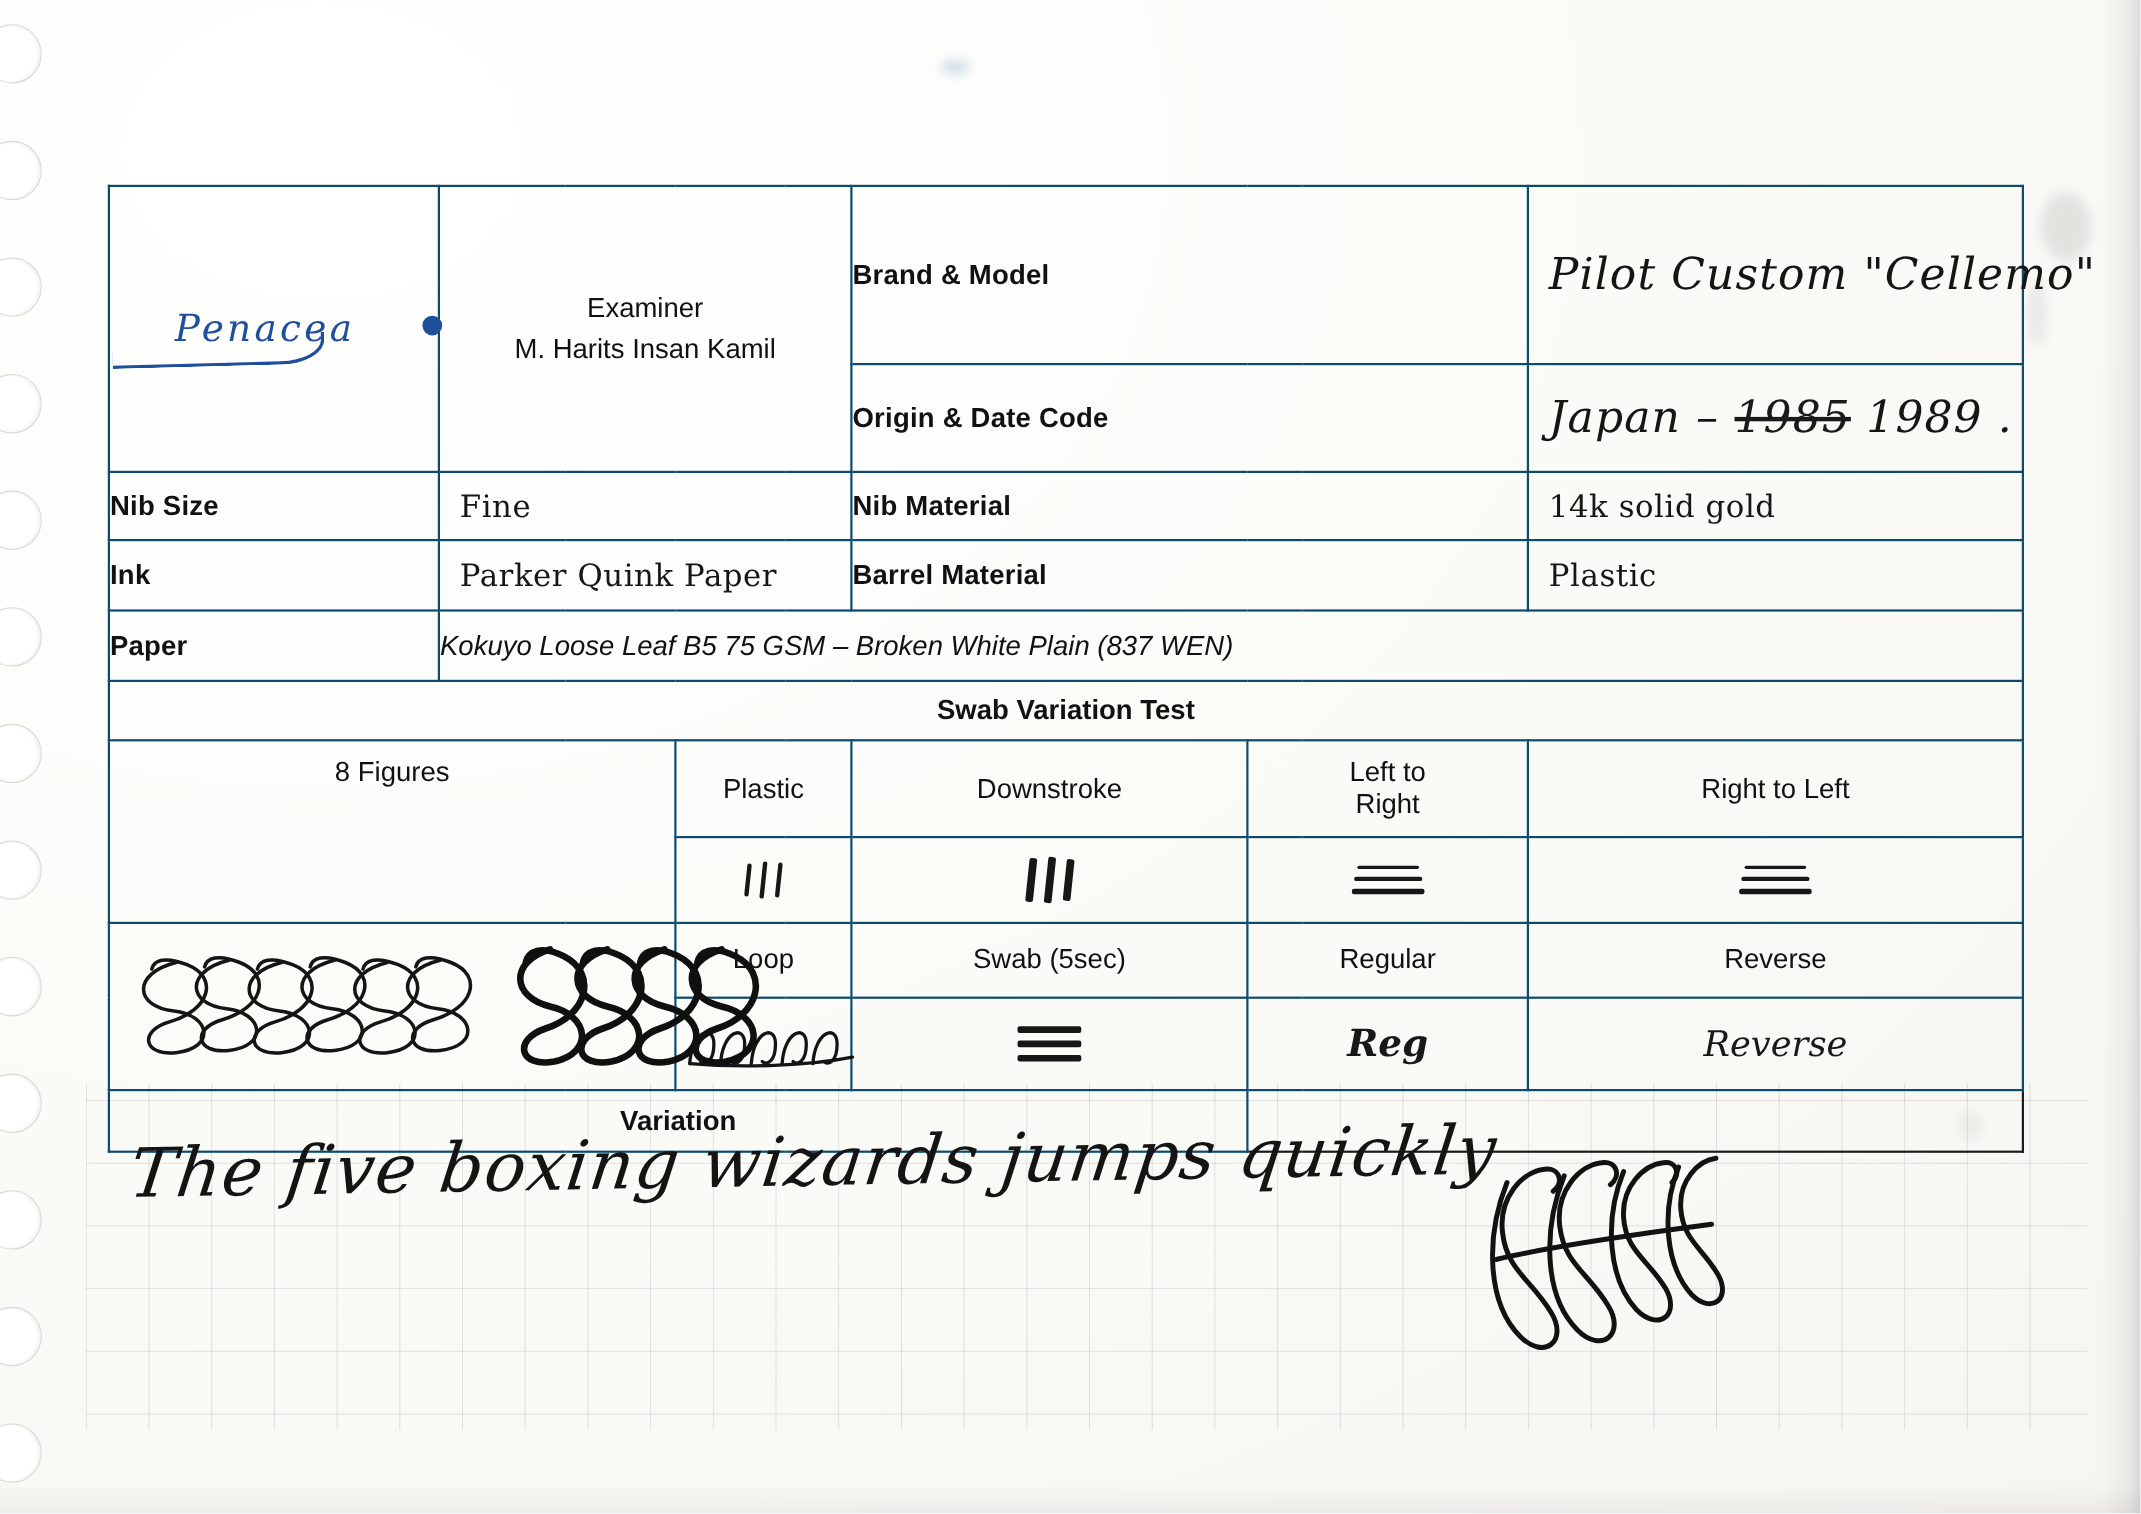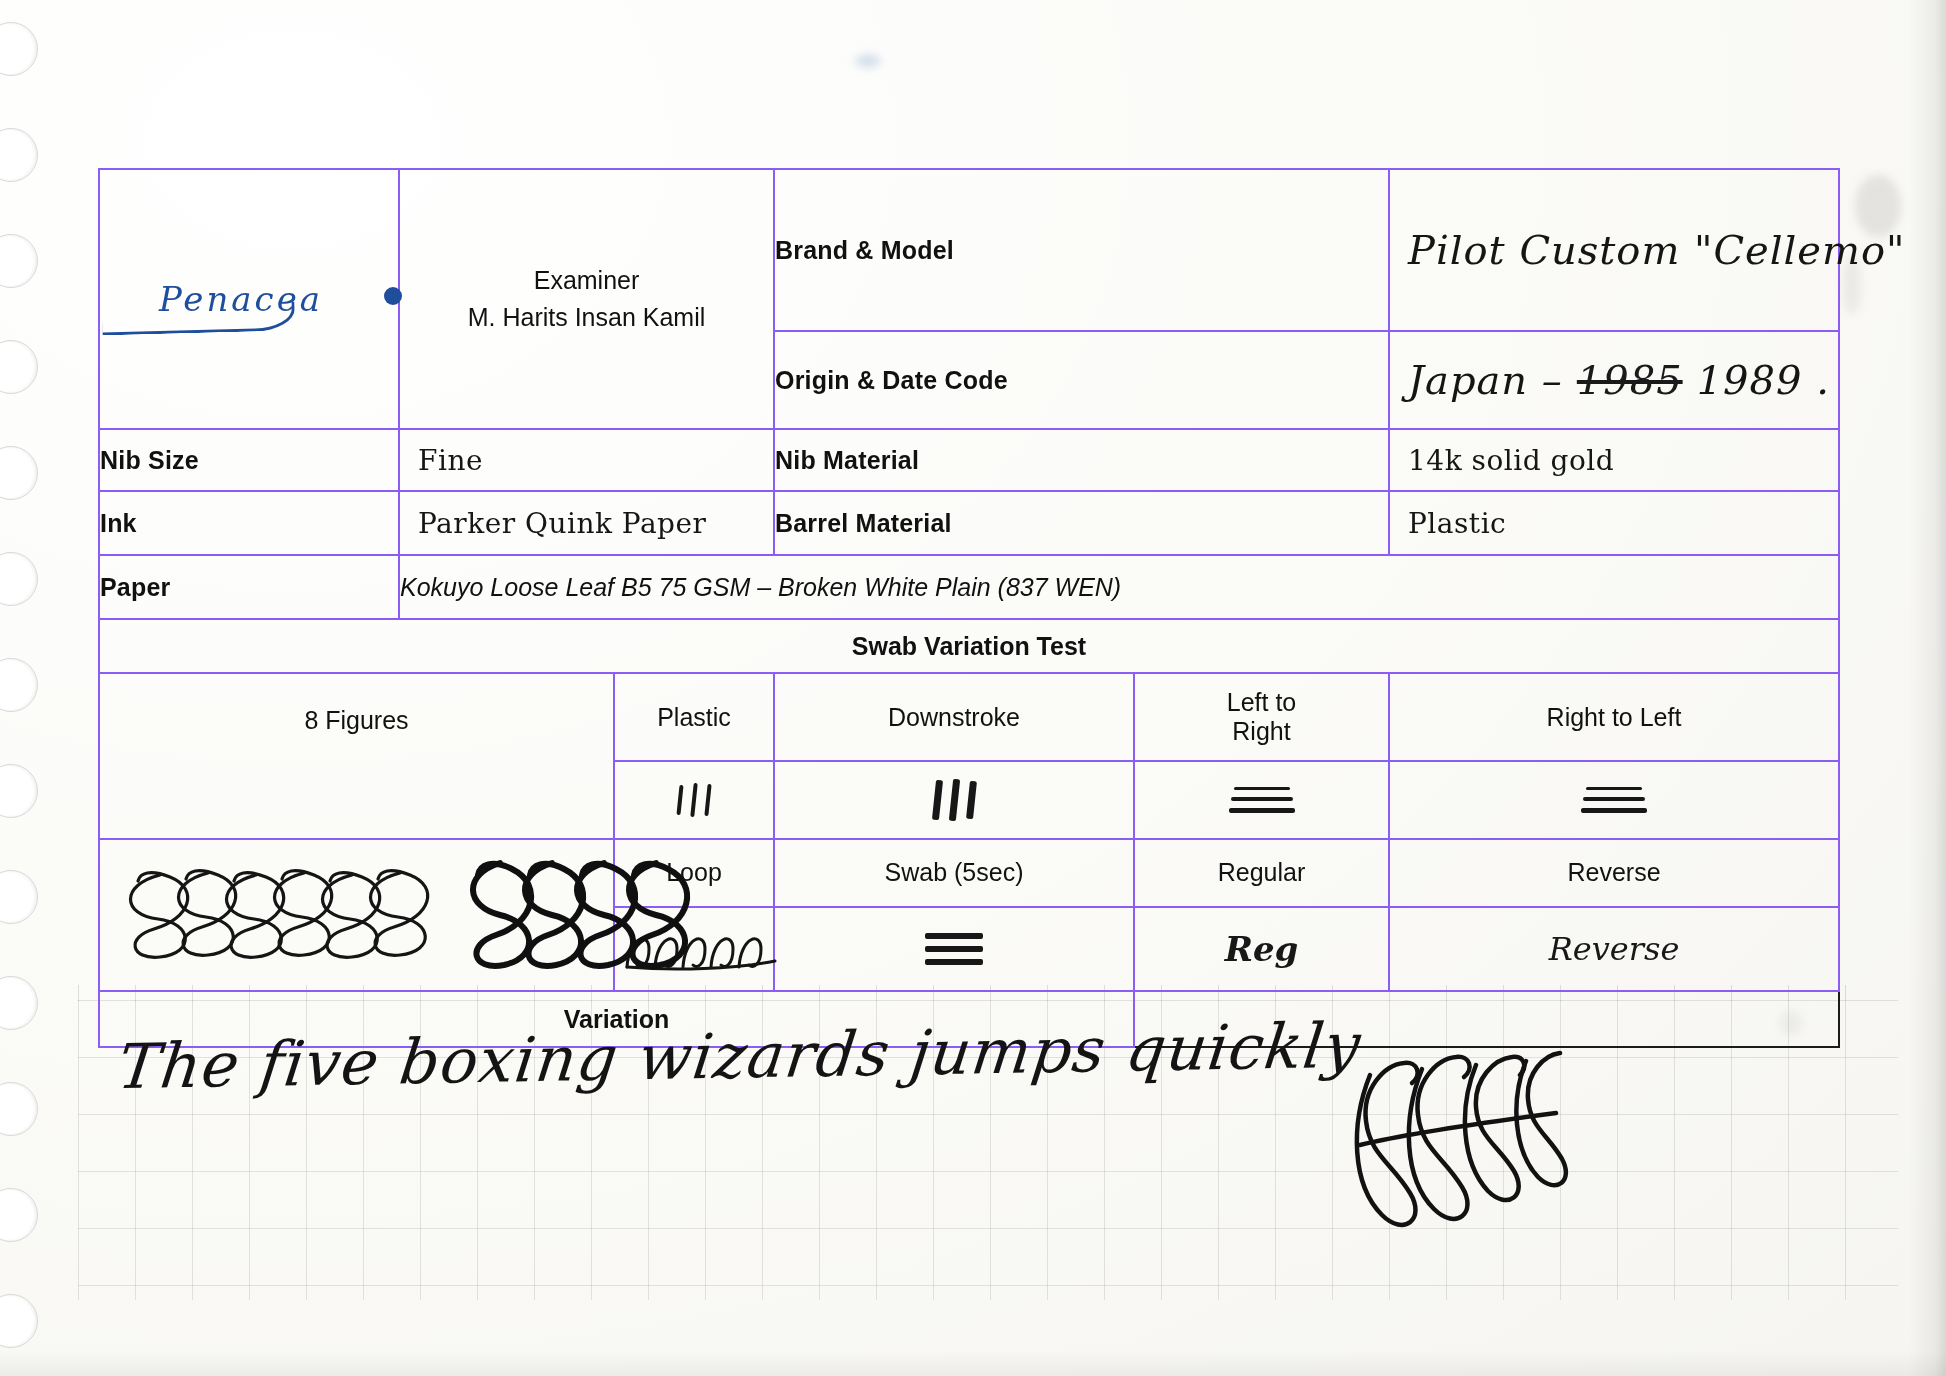--- a/index.html
+++ b/index.html
@@ -84,21 +84,21 @@
     position: absolute;
     left: 98px;
     top: 168px;
     width: 1740px;
     border: 2px solid #1b1b1b;
     border-collapse: collapse;
     table-layout: fixed;
     background: transparent;
   }
   #form td {
-    border: 2px solid #8b5cf6;
+    border: 2px solid #0c4a6e;
     padding: 0;
     vertical-align: middle;
     font-size: 25px;
     color: #111;
   }
   .lbl {
     font-weight: bold;
     padding: 10px 16px;
     font-size: 25px;
     letter-spacing: .2px;
@@ -358,21 +358,21 @@
     <tr>
       <td class="lbl" style="height:62px">Paper</td>
       <td colspan="8" class="italic">Kokuyo Loose Leaf B5 75 GSM – Broken White Plain (837 WEN)</td>
     </tr>
 
     <tr>
       <td colspan="9" class="lbl-c" style="height:52px">Swab Variation Test</td>
     </tr>
 
     <tr>
-      <td colspan="3" rowspan="2" class="plain-c" style="vertical-align:top; padding-top:32px;">8 Figures</td>
+      <td colspan="3" rowspan="2" class="plain-c" style="vertical-align:top; padding-top:14px;">8 Figures</td>
       <td colspan="2" class="plain-c" style="height:86px">Plastic</td>
       <td class="plain-c">Downstroke</td>
       <td colspan="2" class="plain-c">
         <div>Left to</div>
         <div>Right</div>
       </td>
       <td class="plain-c">Right to Left</td>
     </tr>
 
     <tr>

